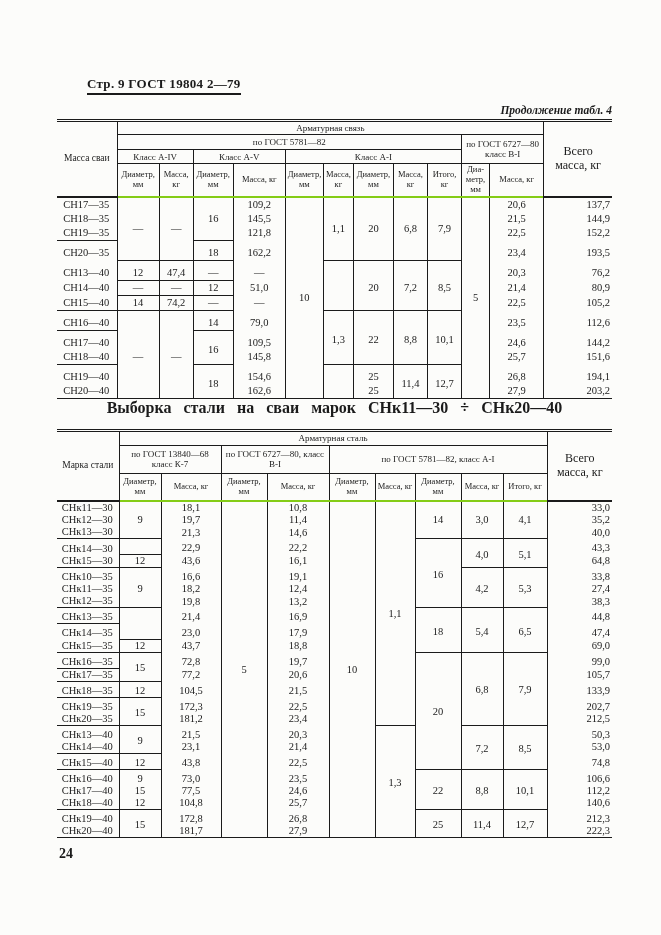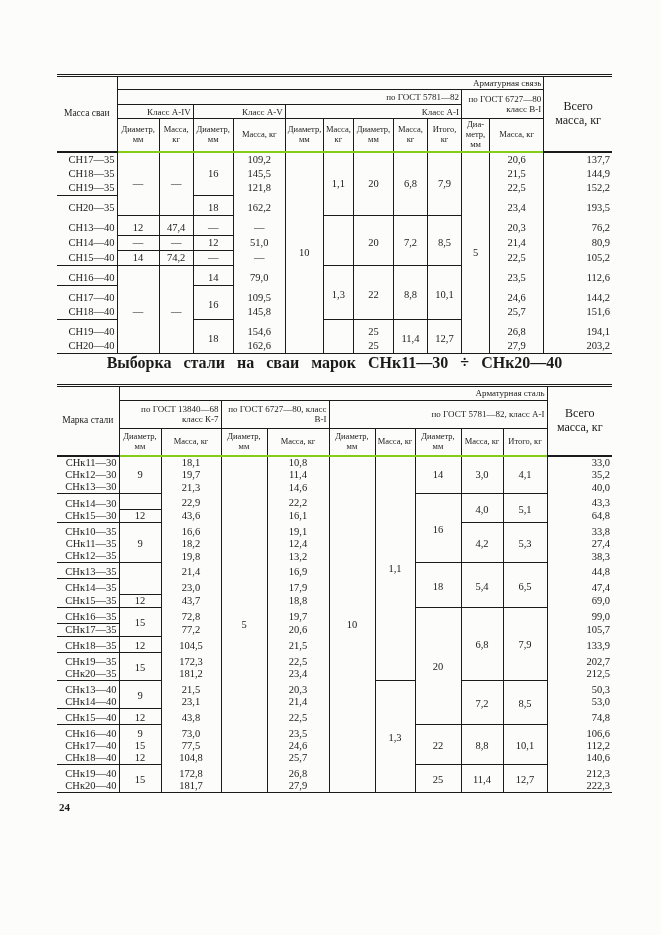--- a/index.html
+++ b/index.html
@@ -20,51 +20,55 @@
     margin:9px 0 3px 0;
   }
   table.t{
     border-collapse:collapse;table-layout:fixed;width:555px;
     border-top:3px double #1b1b1b;border-bottom:1px solid #1b1b1b;
   }
   table.t th{
     border:1px solid #1b1b1b;font-weight:normal;font-size:8.5px;line-height:1.15;
     text-align:center;vertical-align:middle;padding:1px 2px;
   }
-  table.t th.grp{font-size:9px;text-align:right;}
+  table.t th.grp{font-size:9px;}
   table.t th.mkh{border-left:none;border-bottom:2px solid #1b1b1b;font-size:9.5px;}
   table.t th.toth{border-right:none;border-bottom:2px solid #1b1b1b;font-size:12px;}
   table.t thead tr.last th{border-bottom:2px solid #84cc16;}
   table.t td{
     border-left:1px solid #1b1b1b;border-right:1px solid #1b1b1b;
     border-top:none;border-bottom:none;
     font-size:10.5px;line-height:1.1;text-align:center;vertical-align:middle;
     padding:0 2px;height:14px;overflow:hidden;
   }
   table.t5 td{height:12px;}
   table.t td.bb{border-bottom:1px solid #1b1b1b;}
-  table.t td.mark{text-align:right;border-left:none;padding-left:1px;}
+  table.t td.mark{text-align:center;border-left:none;padding-left:1px;}
   table.t td.tot{text-align:right;border-right:none;padding-right:2px;}
   table.t tr.gap td{padding-top:5px;}
   table.t5 tr.gap td{padding-top:3px;}
   .tbl5-label{
     text-align:right;font-size:11px;letter-spacing:3px;margin:16px 0 6px 0;
   }
   .tbl5-title{
     text-align:center;font-weight:bold;font-size:16px;word-spacing:.5em;
     margin:0 0 12px 0;
   }
-  .page-number{font-weight:bold;font-size:11px;margin:8px 0 0 2px;}
+  .page-number{font-weight:bold;font-size:14px;margin:8px 0 0 2px;}
 </style>
 </head>
 <body>
 
 <div class="sheet">
 
-
+  <div>
+    <span class="doc-header">Стр. 9  ГОСТ 19804 2—79</span>
+  </div>
+
+  <div class="continuation">Продолжение табл. 4</div>
 
   <table class="t t4">
     <colgroup>
       <col style="width:60px">
         <col style="width:42px">
         <col style="width:34px">
       <col style="width:40px">
         <col style="width:52px">
         <col style="width:38px">
       <col style="width:30px">

